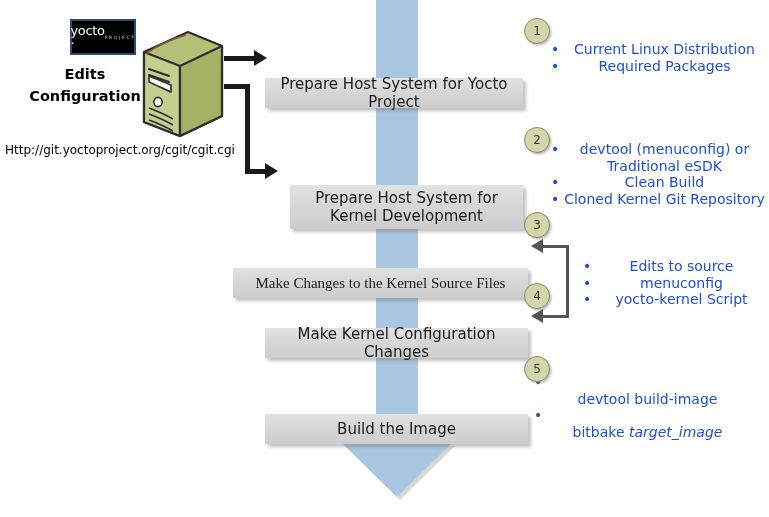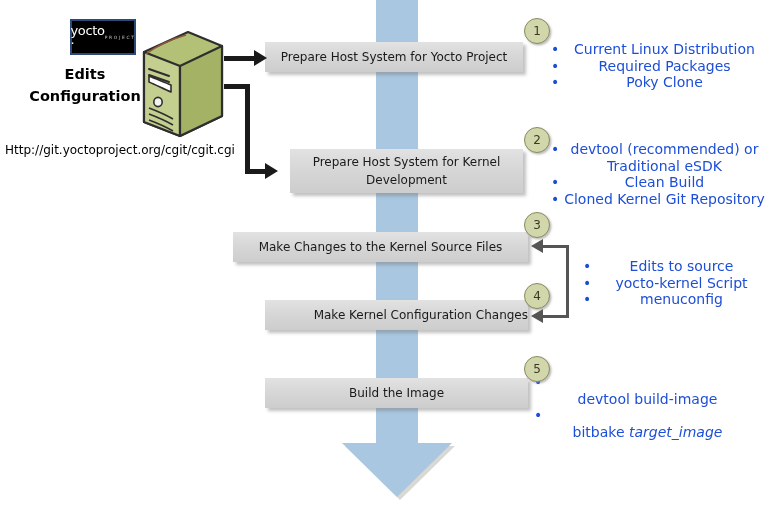--- a/index.html
+++ b/index.html
@@ -50,27 +50,28 @@
     z-index: 0;
   }
 
   
   .proc-box {
     position: absolute;
     box-sizing: border-box;
     background: linear-gradient(to bottom, #e2e2e2 0%, #d7d7d7 45%, #cdcdcd 100%);
     box-shadow: 3px 3px 3px rgba(120,120,120,0.45);
     color: #1a1a1a;
-    font-size: 12px;
+    font-size: 15px;
     display: flex;
     align-items: center;
     justify-content: center;
     text-align: center;
     line-height: 18px;
     z-index: 3;
+    margin-top: 36px;
   }
 
   
   .badge {
     position: absolute;
     width: 24px;
     height: 24px;
     border-radius: 50%;
     background: #d2d7ab;
     border: 1.5px solid #8b8b5e;
@@ -223,60 +224,59 @@
 
   <div class="proc-box" style="left:265px; top:42px; width:258px; height:30px;">
     <span>Prepare Host System for Yocto Project</span>
   </div>
   <div class="badge" style="left:524px; top:18px;">
     <span>1</span>
   </div>
   <div class="bullets" style="left:551px; top:41px; width:215px;">
     <div class="bi">Current Linux Distribution</div>
     <div class="bi">Required Packages</div>
-    <div class="bi">Poky Clone</div>
   </div>
 
   <div class="proc-box" style="left:290px; top:149px; width:233px; height:44px;">
     <span>Prepare Host System for Kernel Development</span>
   </div>
   <div class="badge" style="left:524px; top:127px;">
     <span>2</span>
   </div>
   <div class="bullets" style="left:551px; top:141px; width:215px;">
-    <div class="bi">devtool (recommended) or
+    <div class="bi">devtool (menuconfig) or
 Traditional eSDK</div>
     <div class="bi">Clean Build</div>
     <div class="bi">Cloned Kernel Git Repository</div>
   </div>
 
-  <div class="proc-box" style="left:233px; top:232px; width:295px; height:30px;">
+  <div class="proc-box" style="left:233px; top:232px; width:295px; height:30px;font-family:Liberation Serif, serif;">
     <span>Make Changes to the Kernel Source Files</span>
   </div>
   <div class="badge" style="left:524px; top:212px;">
     <span>3</span>
   </div>
 
-  <div class="proc-box" style="left:265px; top:300px; width:263px; height:30px;justify-content:flex-end;">
+  <div class="proc-box" style="left:265px; top:292px; width:263px; height:30px;justify-content:flex-end;">
     <span>Make Kernel Configuration Changes</span>
   </div>
   <div class="badge" style="left:524px; top:283px;">
     <span>4</span>
   </div>
 
   <div class="conn-gray" style="left:566px; top:245px; width:2.5px; height:72px;"></div>
   <div class="conn-gray" style="left:543px; top:245px; width:26px; height:2.5px;"></div>
   <div class="conn-gray" style="left:543px; top:315px; width:26px; height:2.5px;"></div>
   <div class="arrow-left" style="left:531px; top:239px;"></div>
   <div class="arrow-left" style="left:531px; top:309px;"></div>
 
   <div class="bullets" style="left:583px; top:258px; width:185px;">
     <div class="bi">Edits to source</div>
+    <div class="bi">menuconfig</div>
     <div class="bi">yocto-kernel Script</div>
-    <div class="bi">menuconfig</div>
   </div>
 
   <div class="proc-box" style="left:265px; top:378px; width:263px; height:30px;justify-content:center;">
     <span>Build the Image</span>
   </div>
   <div class="badge" style="left:524px; top:356px;">
     <span>5</span>
   </div>
   <div class="bullets" style="left:534px; top:374px; width:215px;">
     <div class="bi">

